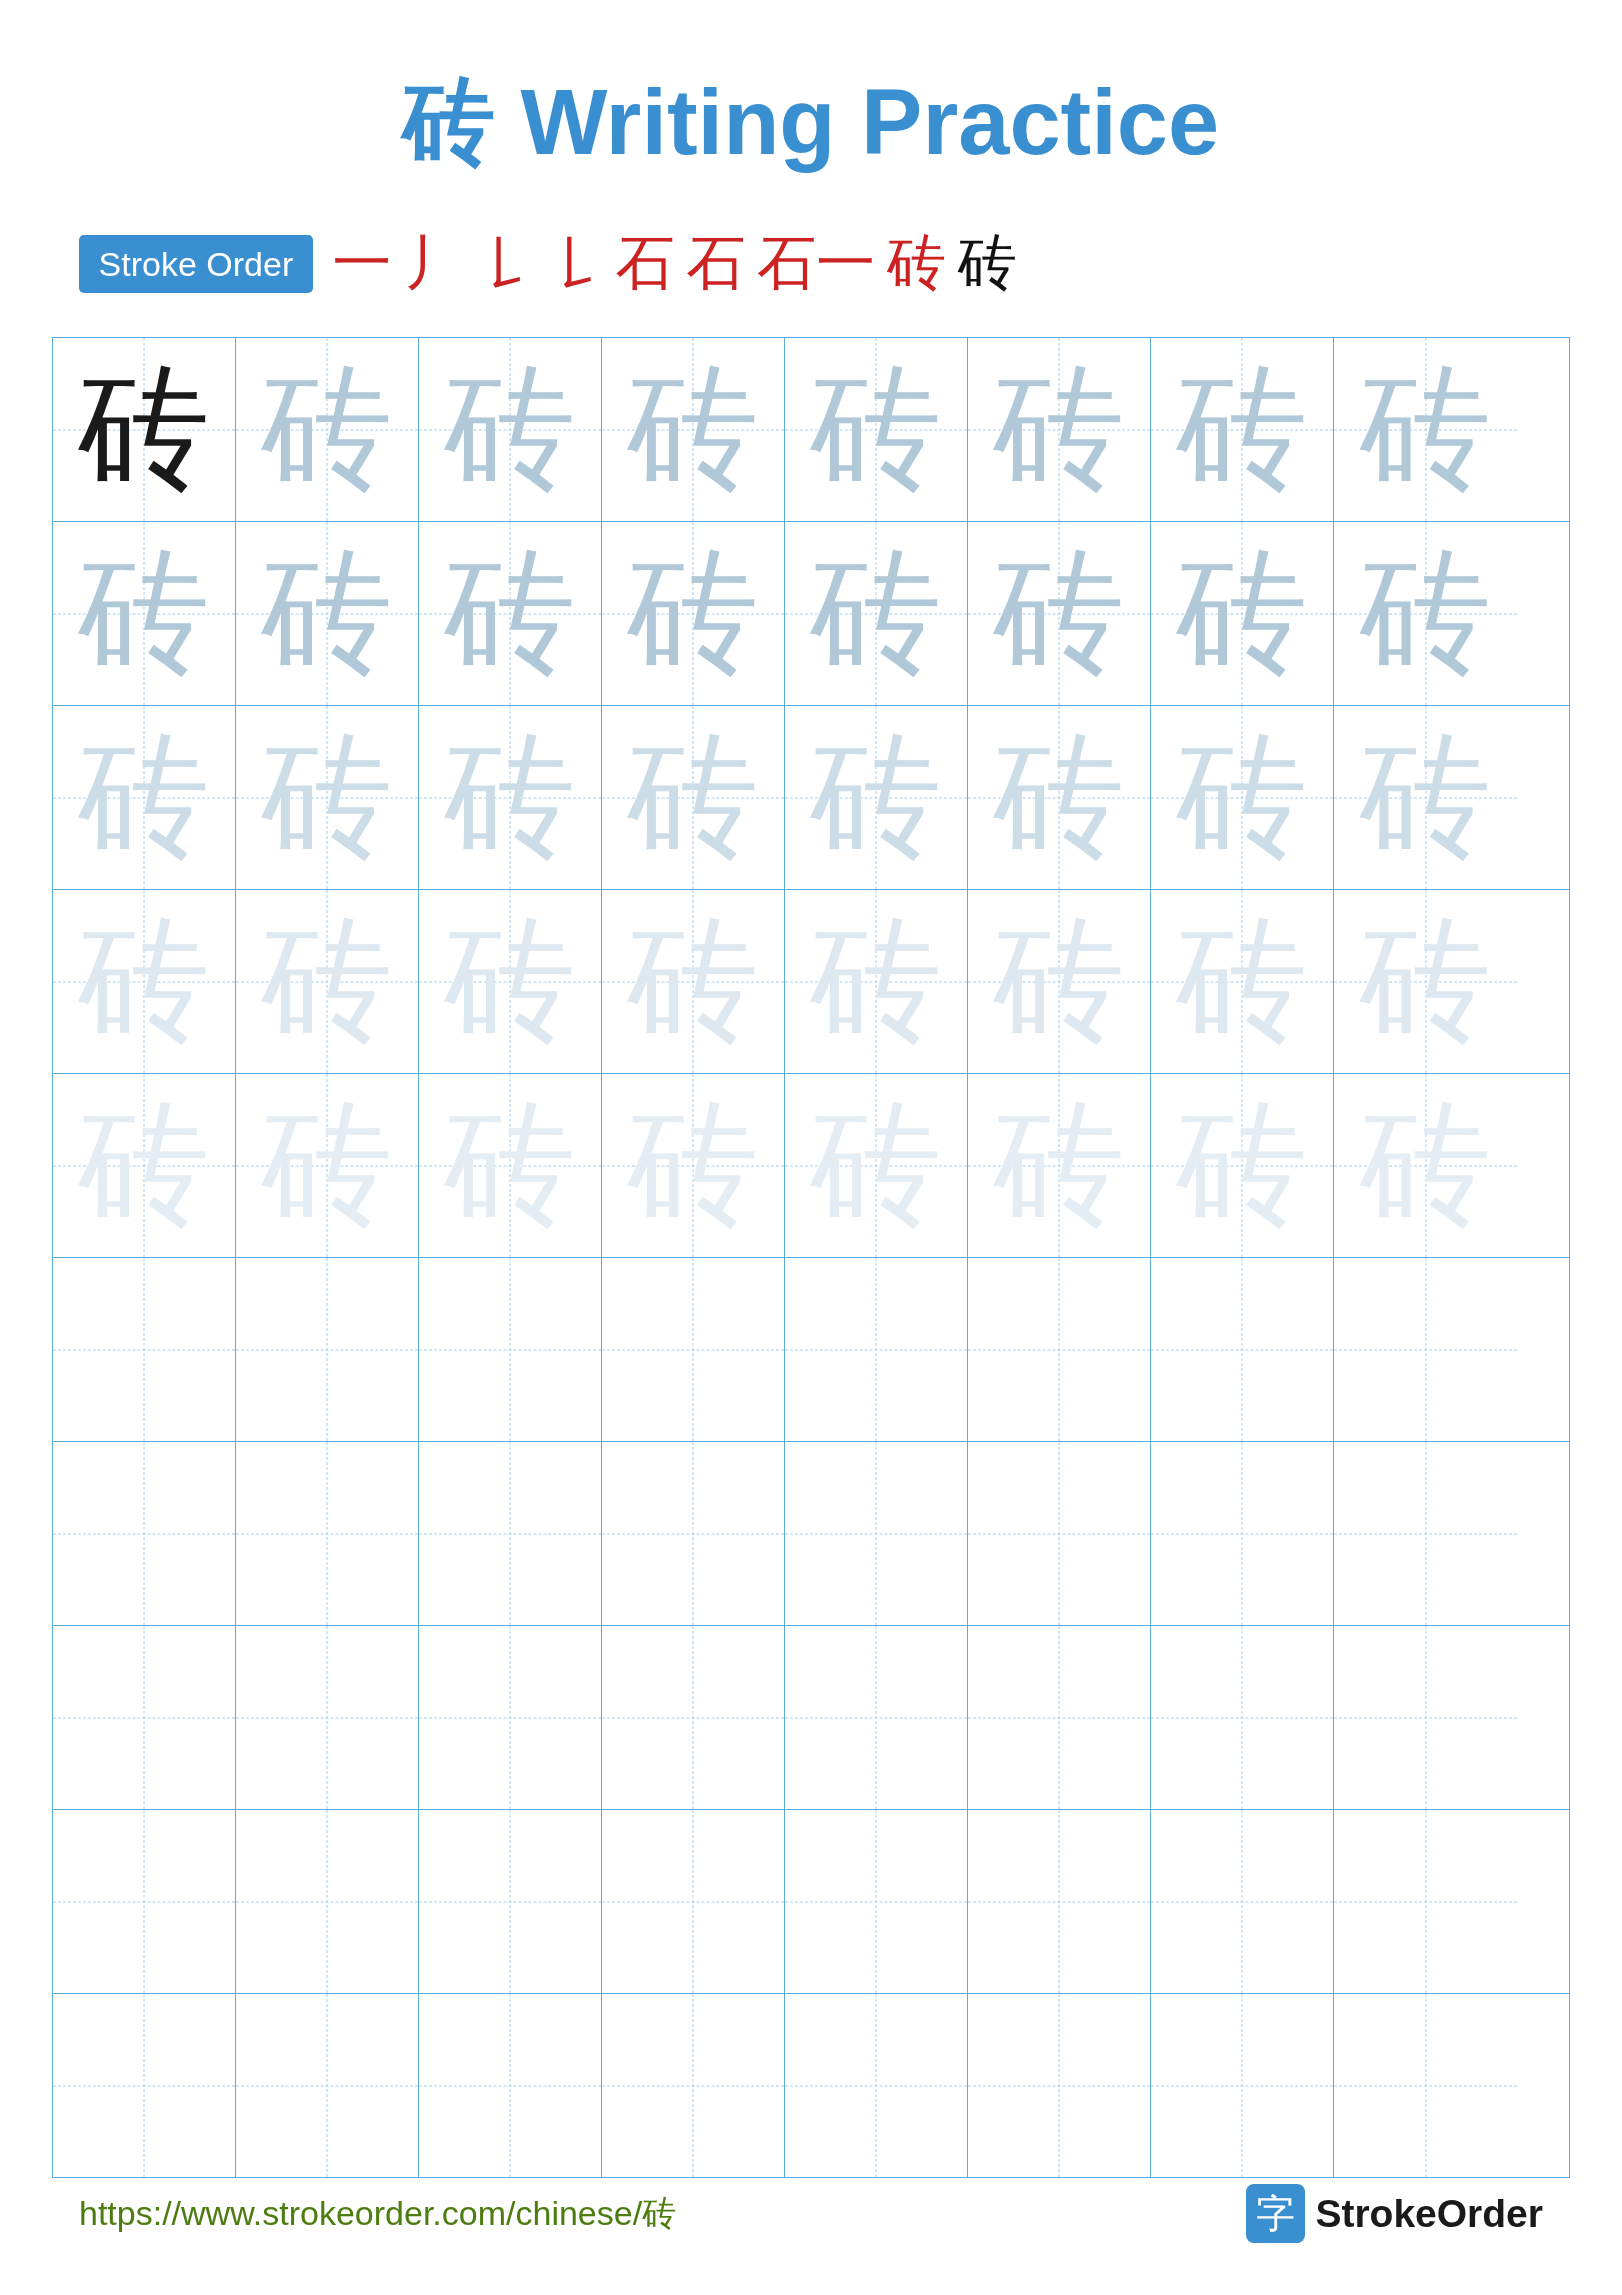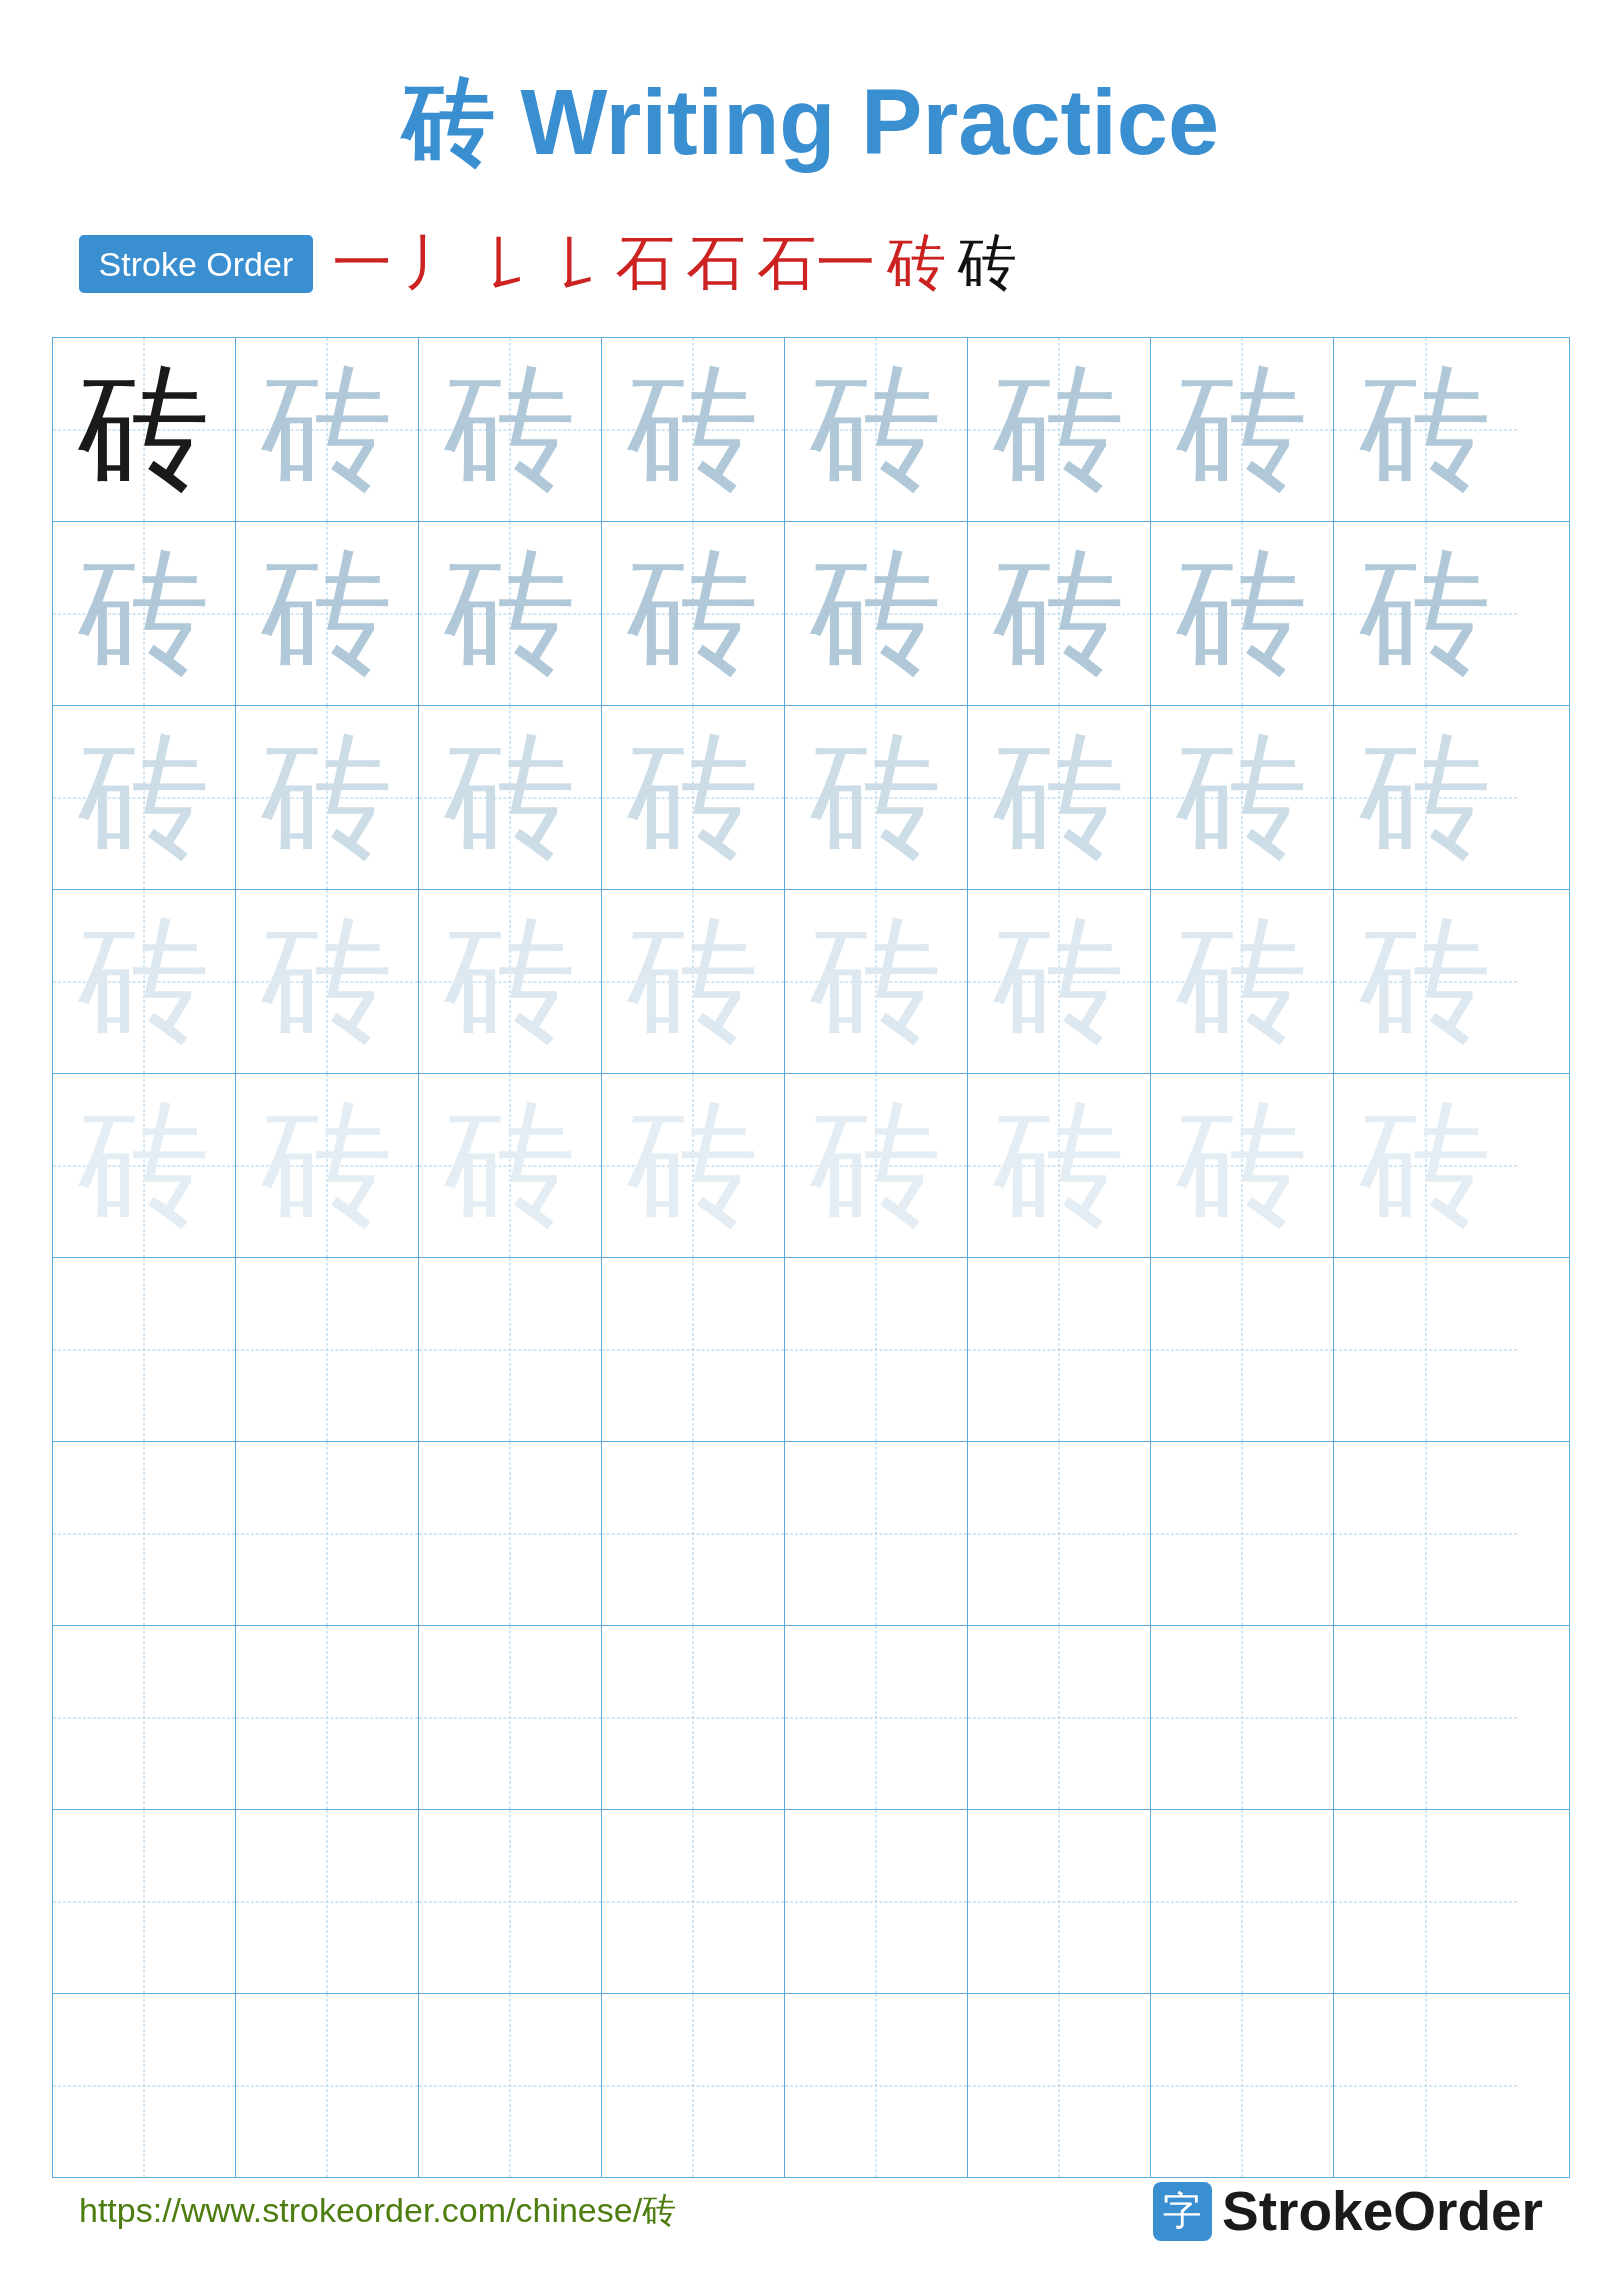--- a/index.html
+++ b/index.html
@@ -176,21 +176,21 @@
       align-items: center;
       justify-content: center;
       color: white;
       font-size: 39px;
       font-family: serif;
     }
 
     .logo-text {
       color: #1a1a1a;
       font-family: Arial, sans-serif;
-      font-size: 55px;
+      font-size: 39px;
       font-weight: bold;
     }
   </style>
 </head>
 <body>
 
 <div class="page-title">
   <span class="title-char">砖</span><span class="title-text"> Writing Practice</span>
 </div>
 

